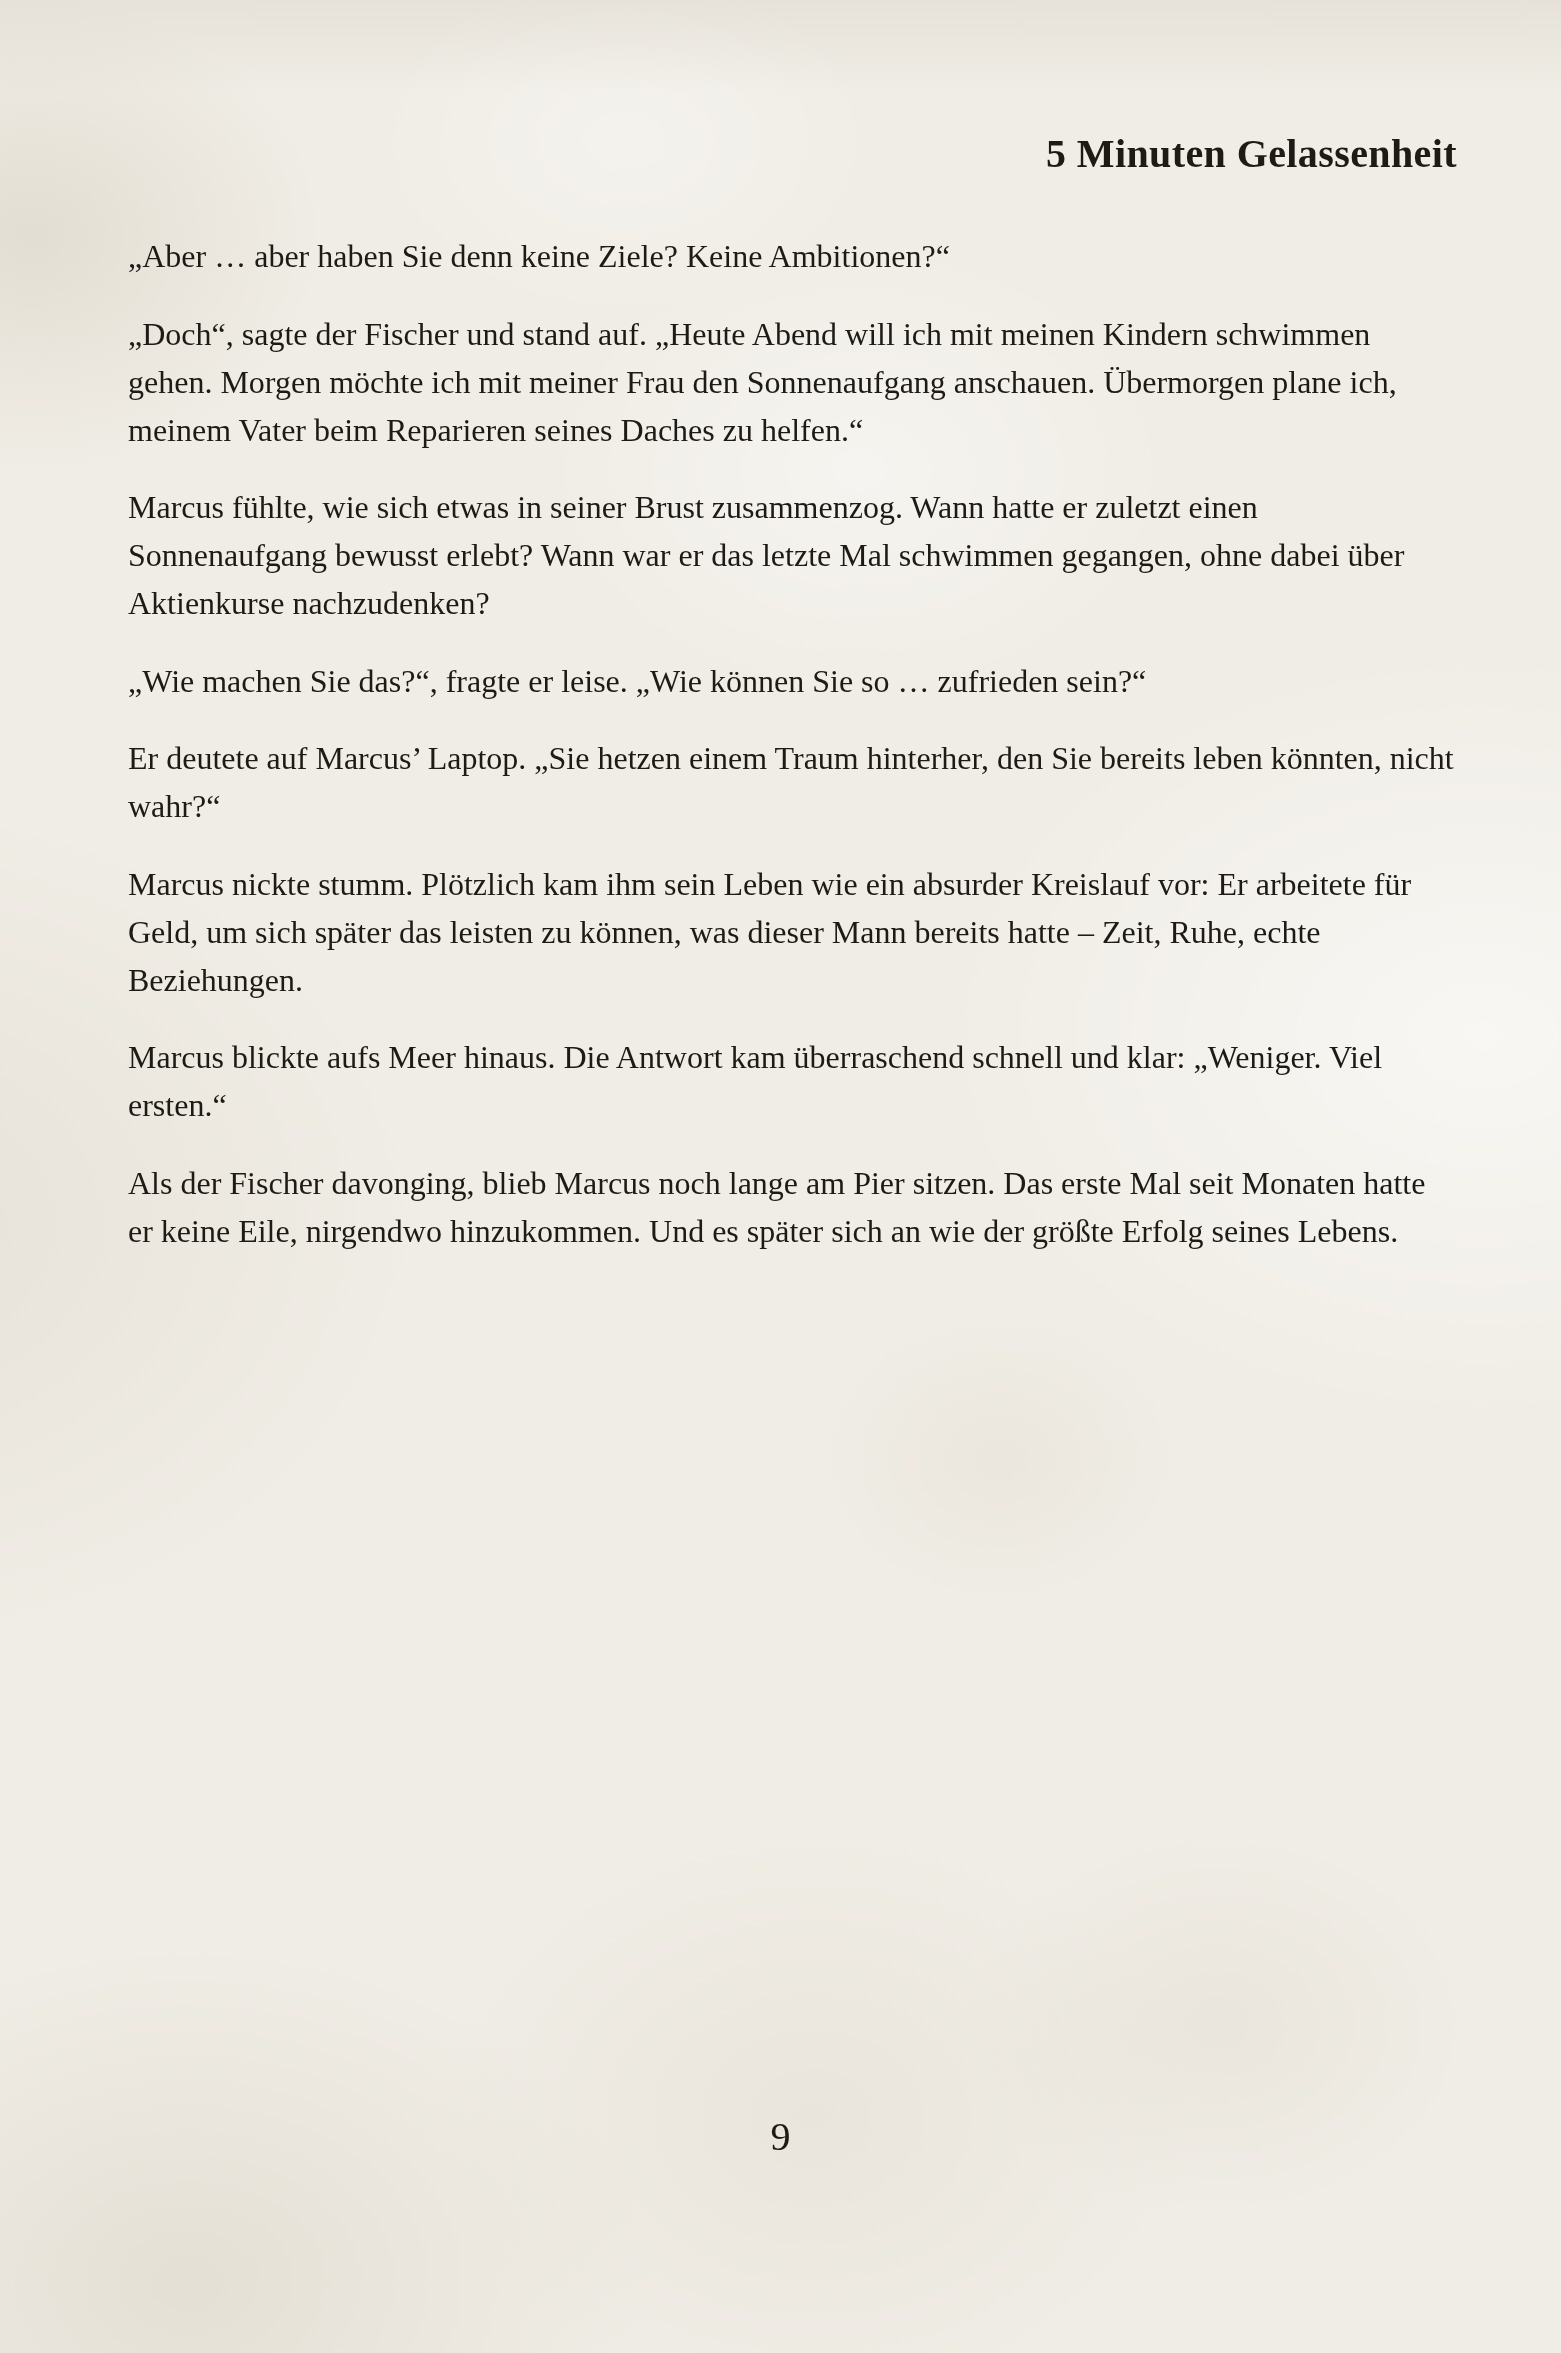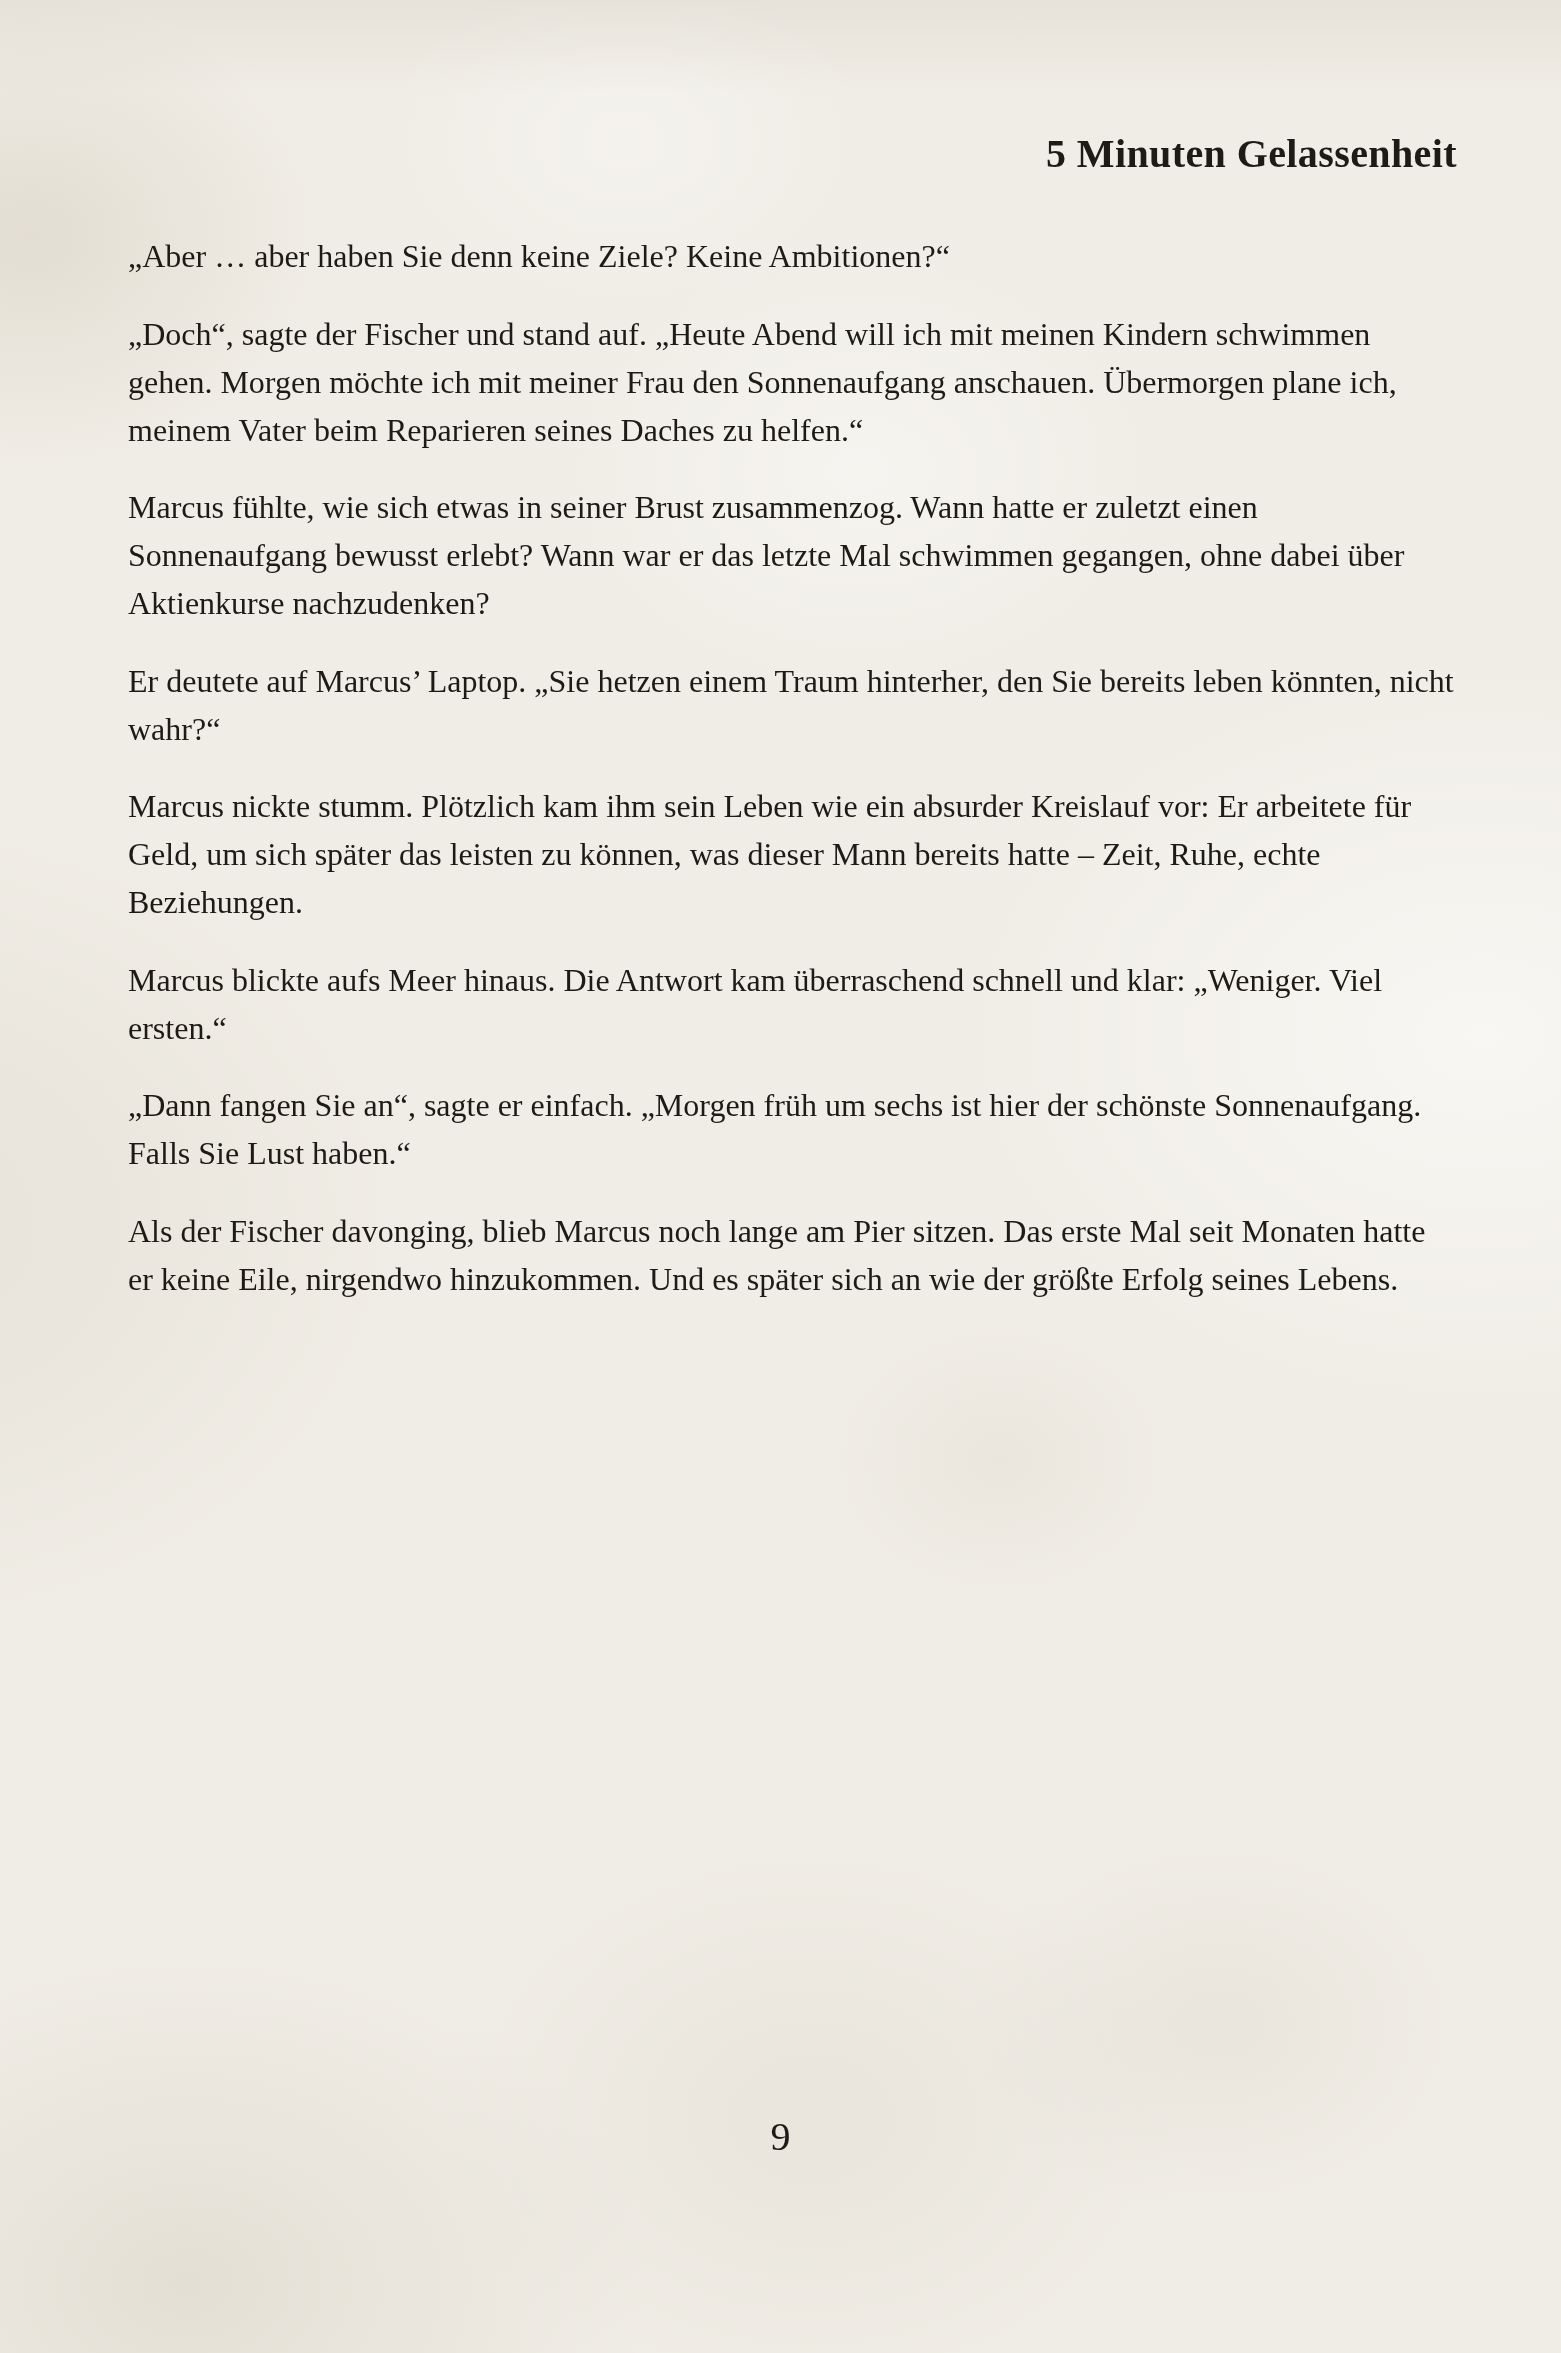--- a/index.html
+++ b/index.html
@@ -61,23 +61,23 @@
 <body>
 
 <div class="page">
 
   <div class="running-header">5 Minuten Gelassenheit</div>
 
   <div class="text-block">
     <p>„Aber … aber haben Sie denn keine Ziele? Keine Ambitionen?“</p>
     <p>„Doch“, sagte der Fischer und stand auf. „Heute Abend will ich mit meinen Kindern schwimmen gehen. Morgen möchte ich mit meiner Frau den Sonnenaufgang anschauen. Übermorgen plane ich, meinem Vater beim Reparieren seines Daches zu helfen.“</p>
     <p>Marcus fühlte, wie sich etwas in seiner Brust zusammenzog. Wann hatte er zuletzt einen Sonnenaufgang bewusst erlebt? Wann war er das letzte Mal schwimmen gegangen, ohne dabei über Aktienkurse nachzudenken?</p>
+    <p>„Wie machen Sie das?“, fragte er leise. „Wie können Sie so … zufrieden sein?“</p>
     <p>Er deutete auf Marcus’ Laptop. „Sie hetzen einem Traum hinterher, den Sie bereits leben könnten, nicht wahr?“</p>
     <p>Marcus nickte stumm. Plötzlich kam ihm sein Leben wie ein absurder Kreislauf vor: Er arbeitete für Geld, um sich später das leisten zu können, was dieser Mann bereits hatte – Zeit, Ruhe, echte Beziehungen.</p>
     <p>Marcus blickte aufs Meer hinaus. Die Antwort kam überraschend schnell und klar: „Weniger. Viel ersten.“</p>
-    <p>„Dann fangen Sie an“, sagte er einfach. „Morgen früh um sechs ist hier der schönste Sonnenaufgang. Falls Sie Lust haben.“</p>
     <p>Als der Fischer davonging, blieb Marcus noch lange am Pier sitzen. Das erste Mal seit Monaten hatte er keine Eile, nirgendwo hinzukommen. Und es später sich an wie der größte Erfolg seines Lebens.</p>
   </div>
 
   <div class="page-number">9</div>
 
 </div>
 
 
 </body></html>

